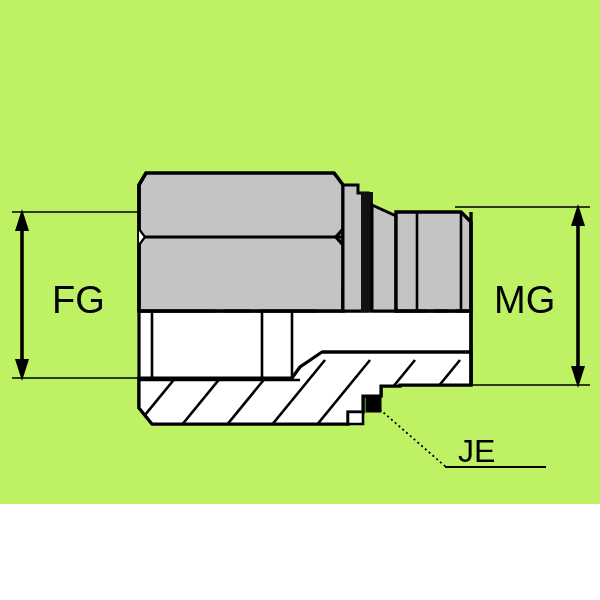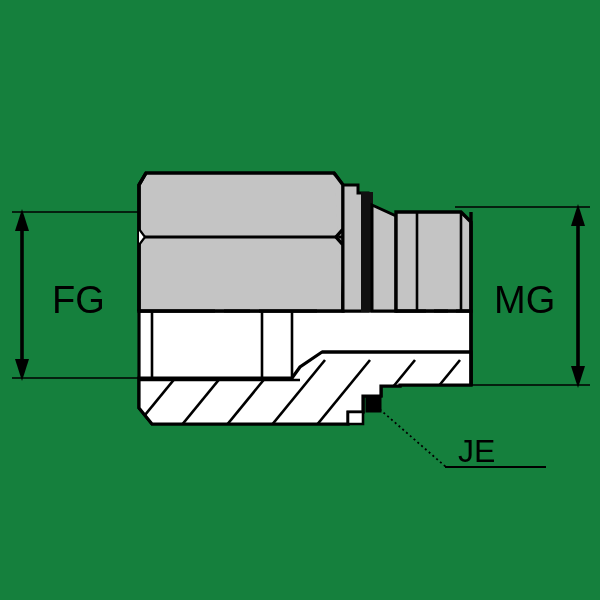--- a/index.html
+++ b/index.html
@@ -9,22 +9,22 @@
   }
   body {
     width: 600px;
     height: 600px;
     font-family: "Liberation Sans", sans-serif;
     overflow: hidden;
   }
   #drawing-root {
     position: relative;
     width: 600px;
-    height: 600px;
-    background: #15803d;
+    height: 504px;
+    background: #bef264;
   }
   svg#technical-drawing {
     display: block;
     width: 600px;
     height: 600px;
   }
   .dim-label {
     font-family: "Liberation Sans", sans-serif;
     font-size: 38px;
     fill: #000000;

